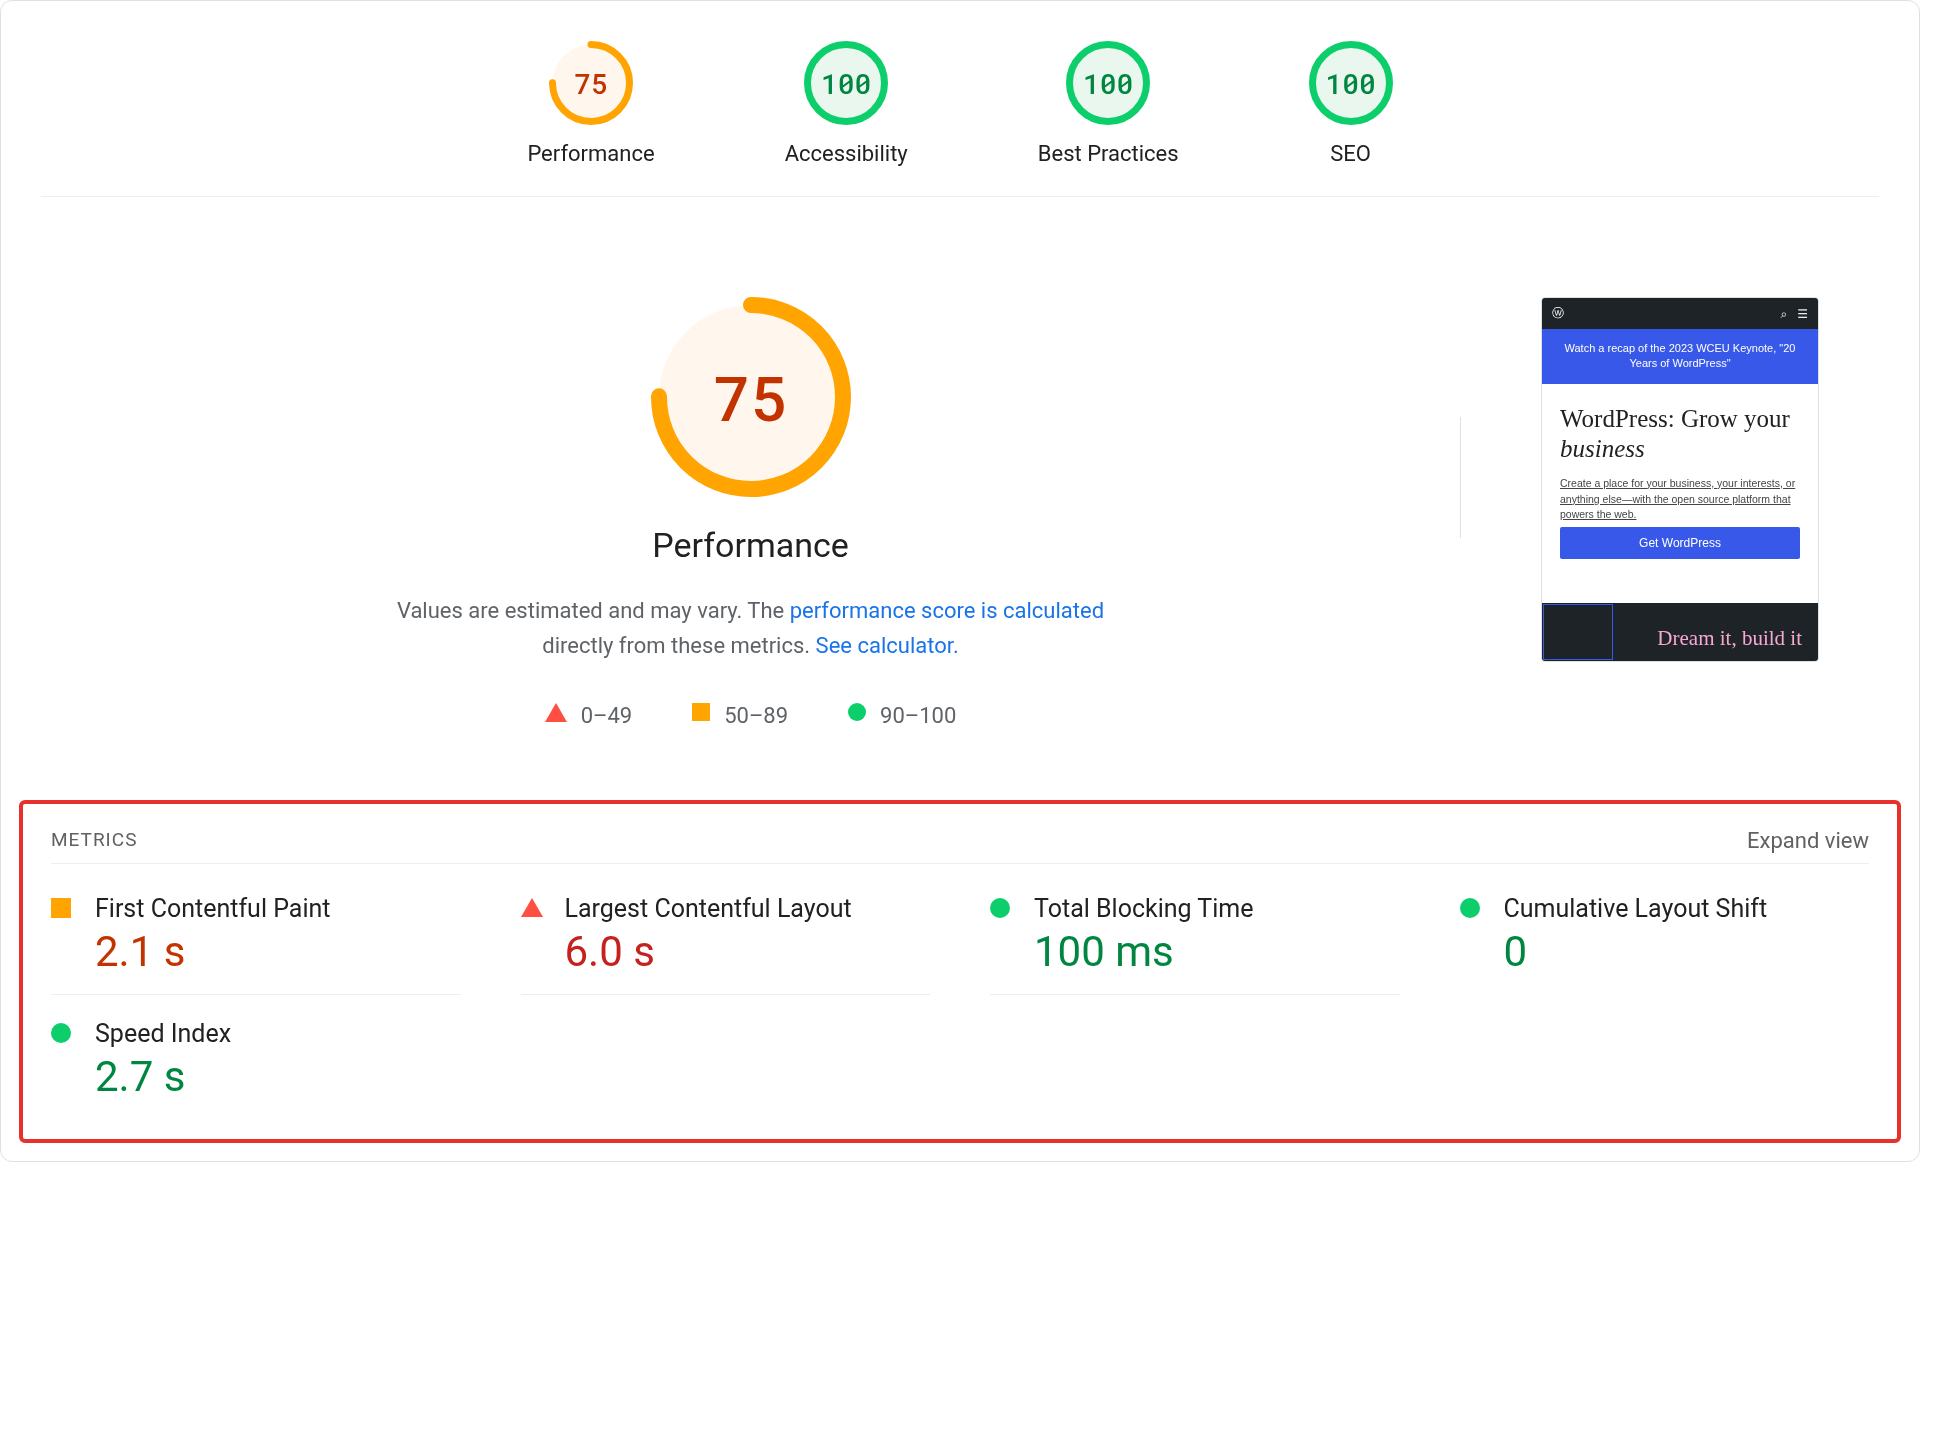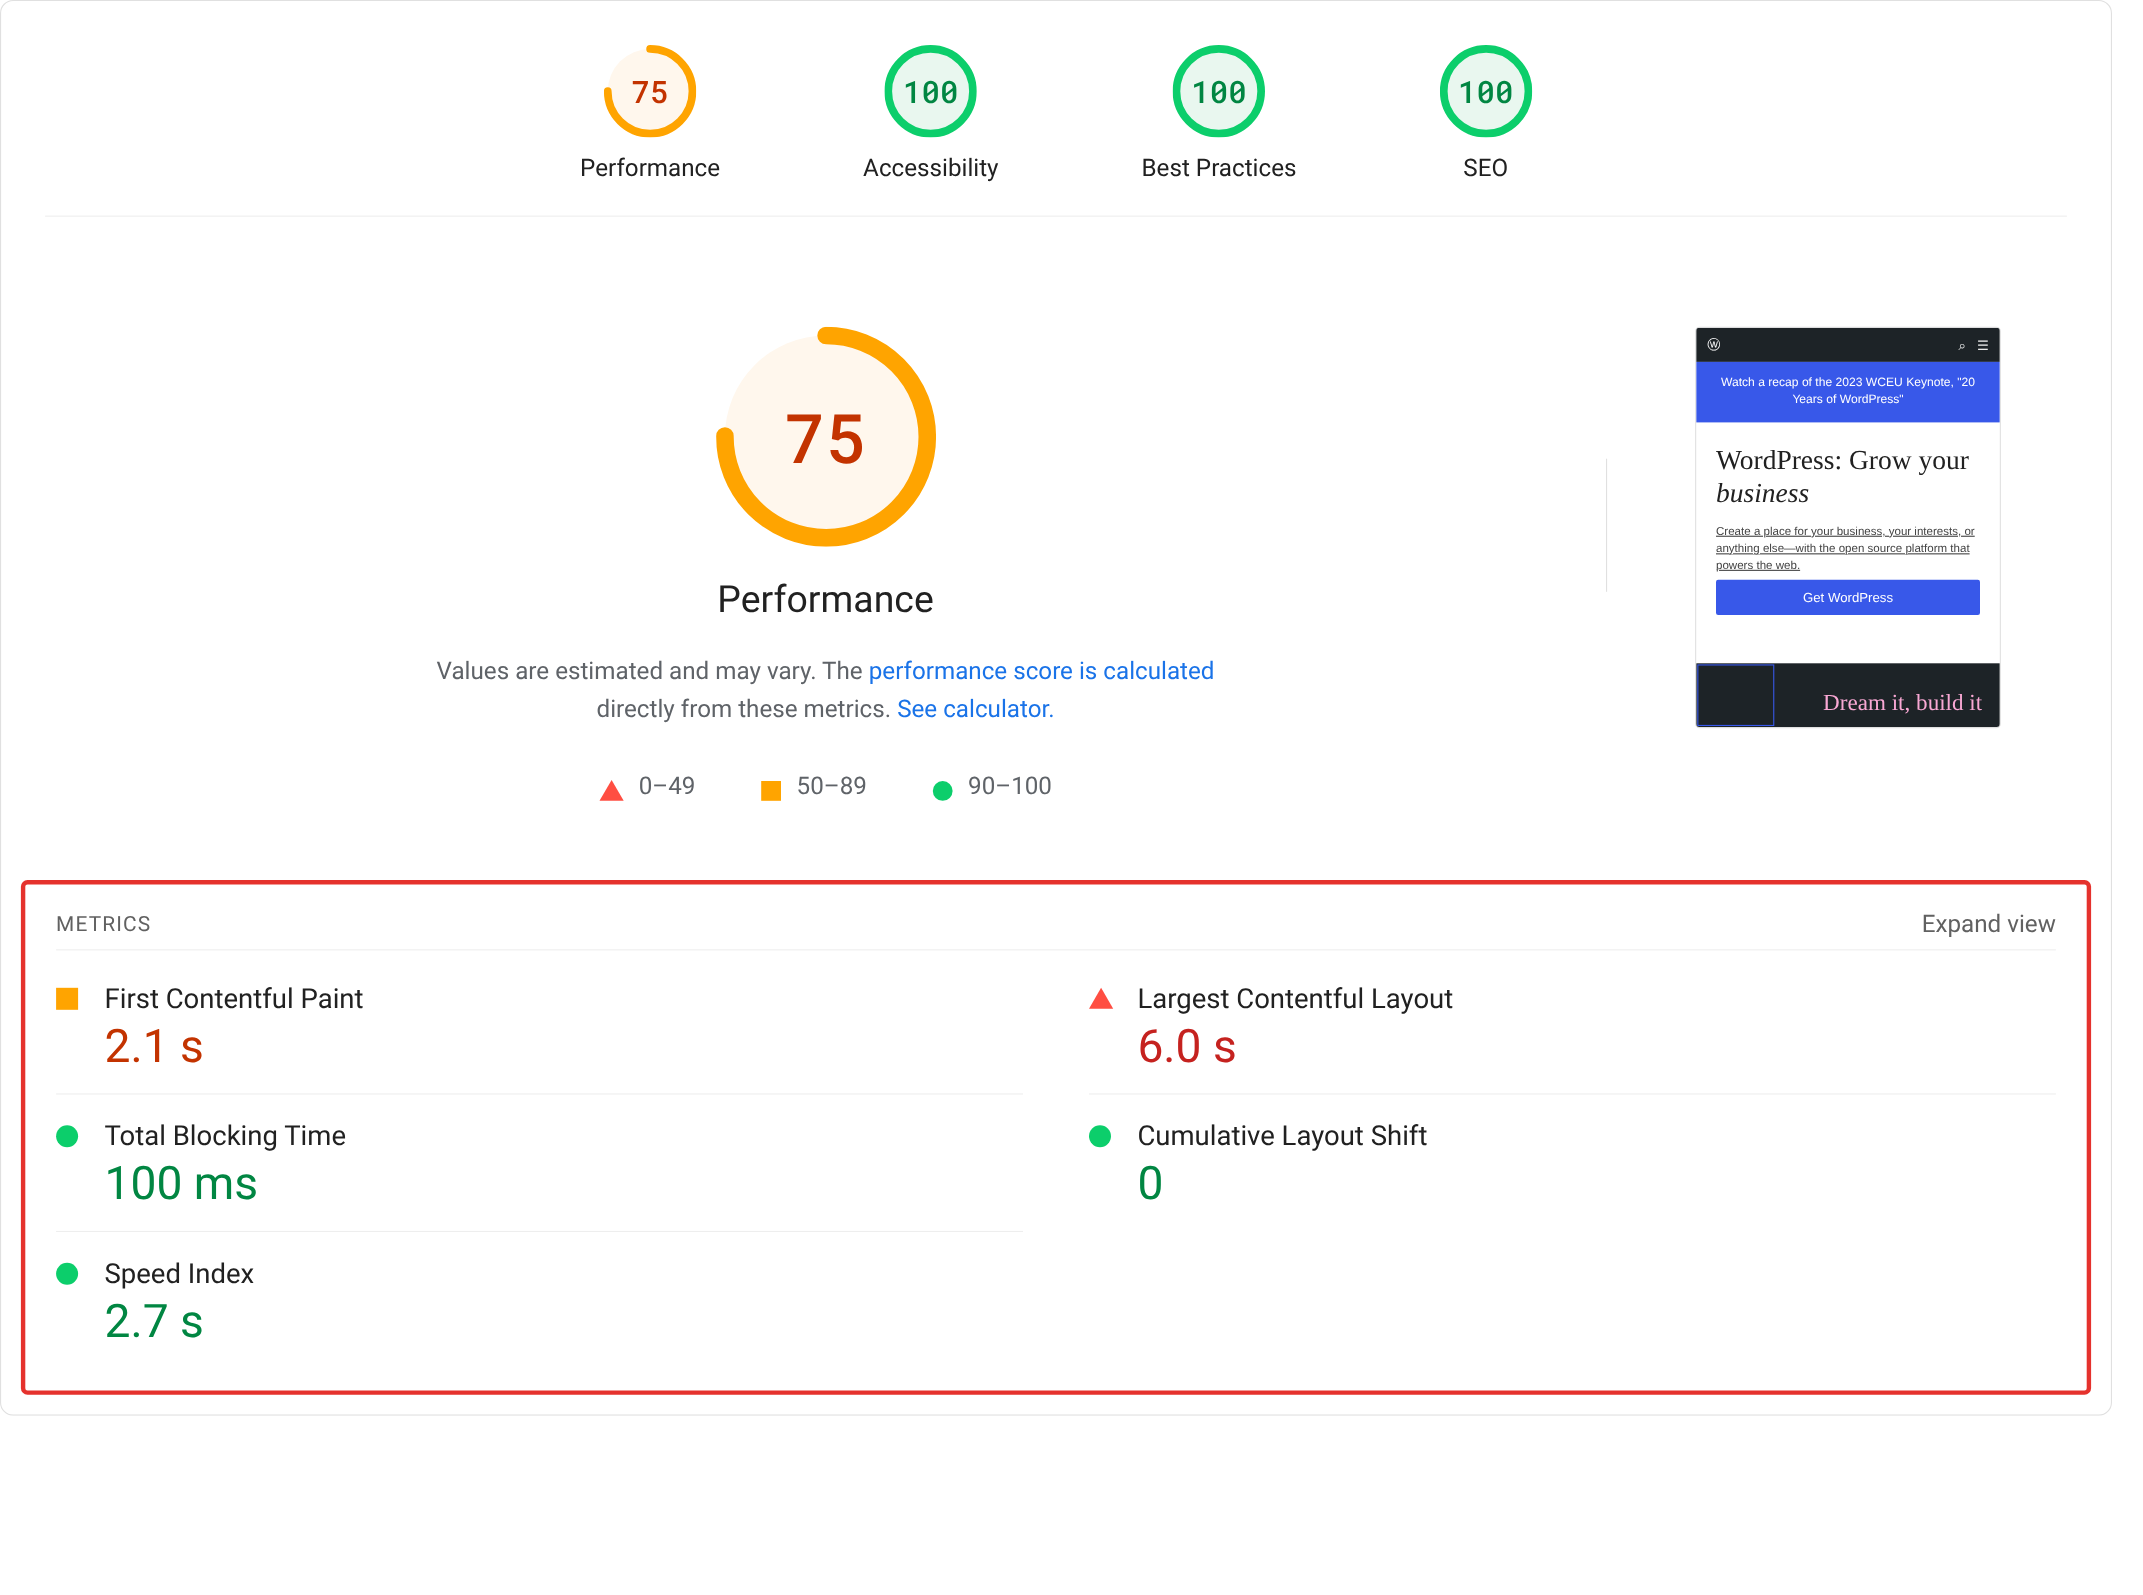--- a/index.html
+++ b/index.html
@@ -55,21 +55,21 @@
   .big-gauge-text {
     position:absolute; inset:0; display:flex; align-items:center; justify-content:center;
     font-family: "Roboto Mono", Menlo, monospace;
     font-size: 62px; font-weight:500;
   }
   .big-gauge-label { font-size: 34px; margin-top: 28px; }
   .disclaimer { font-size: 22px; color:#5f6368; margin-top:28px; line-height:1.6; }
   .disclaimer a { color:#1a73e8; text-decoration:none; }
 
   .legend { display:flex; gap:60px; justify-content:center; margin-top:40px; font-size:22px; color:#5f6368;}
-  .legend-item { display:flex; align-items:flex-end; gap:14px; }
+  .legend-item { display:flex; align-items:flex-start; gap:14px; }
   .tri-red { width:0;height:0;border-left:11px solid transparent;border-right:11px solid transparent;border-bottom:19px solid #ff4e42; }
   .sq-orange { width:18px;height:18px;background:#ffa400; }
   .circ-green { width:18px;height:18px;border-radius:50%;background:#0cce6b; }
 
   
   .thumb {
     width: 278px;
     border:1px solid #e0e0e0;
     border-radius:4px;
     overflow:hidden;
@@ -95,21 +95,21 @@
   .metrics-panel {
     margin: 12px 18px 18px;
     border: 4px solid #e5322d;
     border-radius: 6px;
     padding: 24px 28px 20px;
   }
   .metrics-header { display:flex; justify-content: space-between; align-items: flex-start; border-bottom:1px solid #eee; padding-bottom:10px; }
   .metrics-title { letter-spacing: 1px; font-size:19px; color:#616161; }
   .expand { font-size:22px; color:#616161; cursor:pointer; }
 
-  .metrics-grid { display:grid; grid-template-columns: 1fr 1fr; column-gap: 60px; margin-top: 6px; }
+  .metrics-grid { display:grid; grid-template-columns: 1fr 1fr 1fr 1fr; column-gap: 60px; margin-top: 6px; }
   .metric {
     display:flex;
     gap:22px;
     padding: 24px 0 18px;
     border-bottom: 1px solid #eee;
   }
   .metric:last-child, .metric.nounder { border-bottom:none; }
   .metric-icon { width:22px; flex-shrink:0; padding-top:4px; }
   .metric-body { flex:1; }
   .metric-name { font-size:25px; color:#212121; }

